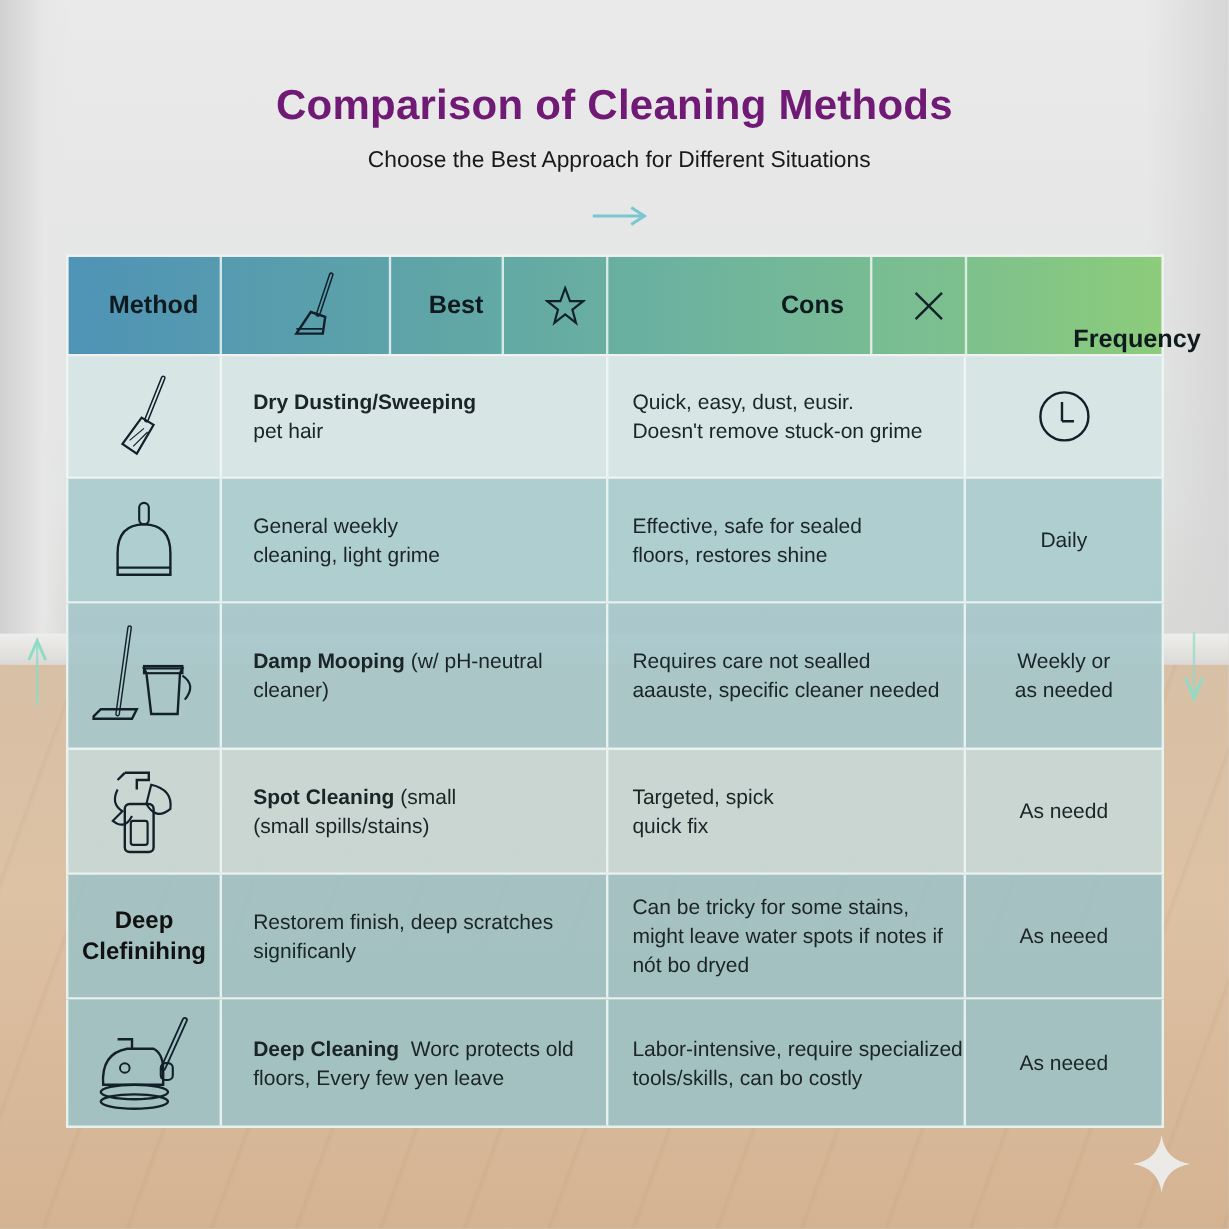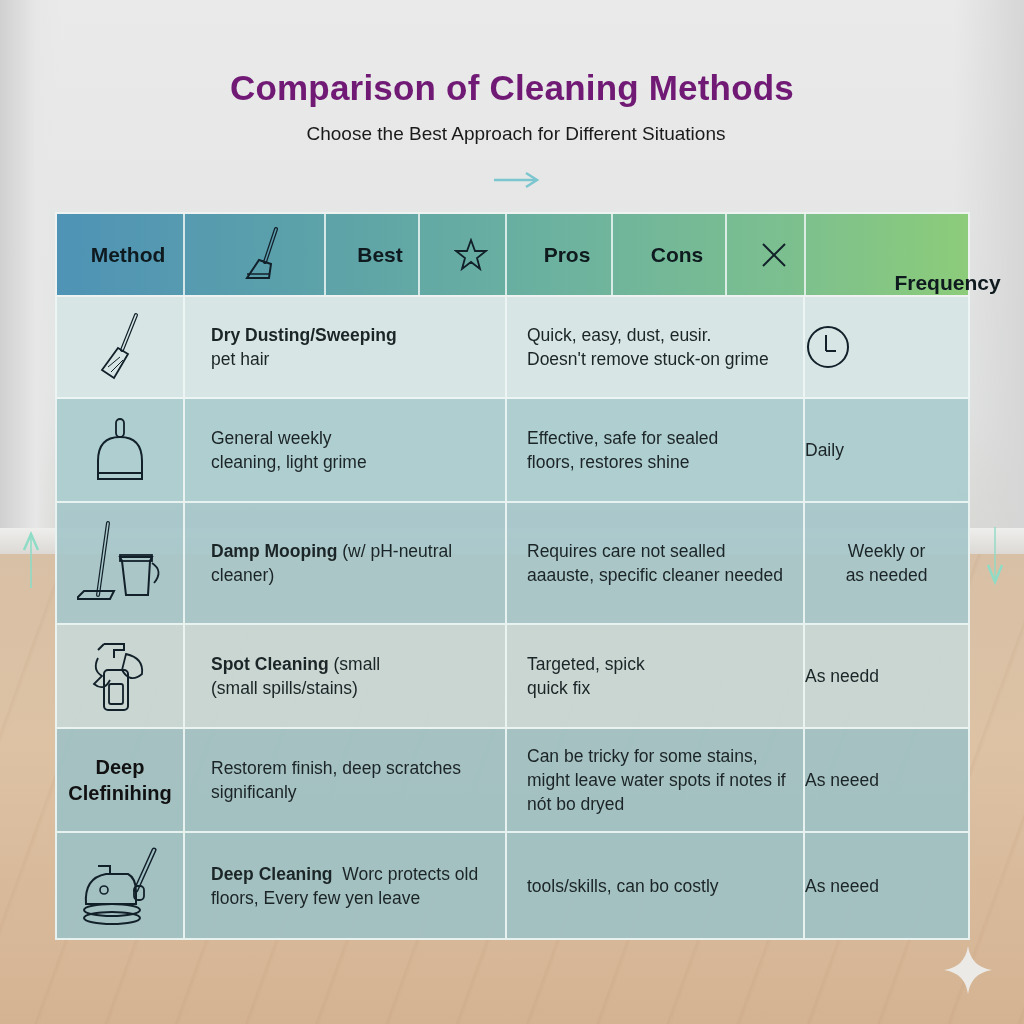--- a/index.html
+++ b/index.html
@@ -68,21 +68,21 @@
   .cell {
     position: absolute; top: 0; bottom: 0;
     border-right: 2px solid rgba(238,246,244,0.9);
     display: flex; align-items: center;
     font-size: 17.5px; color: #1b2426; line-height: 24px;
   }
   .cell:last-child { border-right: none; }
   .c-icon { left: 0; width: 128px; justify-content: center; }
   .c-desc { left: 128px; width: 322px; padding-left: 26px; }
   .c-pros { left: 450px; width: 298px; padding-left: 20px; }
-  .c-freq { left: 748px; width: 163px; text-align: center; }
+  .c-freq { left: 748px; width: 163px; justify-content: center; text-align: center; }
   .bold { font-weight: 700; }
   .method-title { font-size: 20px; font-weight: 700; text-align: center; line-height: 26px; color: #111; }
   .icon svg { display: block; }
 </style>
 </head>
 <body>
 
 <div class="wall-left"></div>
 <div class="wall-right"></div>
 <div class="baseboard"></div>
@@ -121,23 +121,20 @@
         <line x1="4" y1="48" x2="26" y2="48" stroke="#12202a" stroke-width="1.5"></line>
       </svg>
     </div>
     <div class="hcell" style="left:269px;width:94px;">
       <span>Best</span>
     </div>
     <div class="hcell icon" style="left:363px;width:87px;">
       <svg width="34" height="34" viewBox="0 0 34 34">
         <polygon points="17,2 21,13 32,13 23,20 26,31 17,24 8,31 11,20 2,13 13,13" fill="none" stroke="#12202a" stroke-width="1.8"></polygon>
       </svg>
-    </div>
-    <div class="hcell" style="left:450px;width:106px;">
-      <span>Pros</span>
     </div>
     <div class="hcell" style="left:556px;width:114px;">
       <span>Cons</span>
     </div>
     <div class="hcell icon" style="left:670px;width:79px;">
       <svg width="28" height="28" viewBox="0 0 28 28">
         <line x1="3" y1="3" x2="25" y2="25" stroke="#12202a" stroke-width="2"></line>
         <line x1="25" y1="3" x2="3" y2="25" stroke="#12202a" stroke-width="2"></line>
       </svg>
     </div>
@@ -279,20 +276,21 @@
         <rect x="56" y="42" width="10" height="14" rx="4" fill="none" stroke="#12202a" stroke-width="1.8"></rect>
         <ellipse cx="34" cy="66" rx="28" ry="6" fill="none" stroke="#12202a" stroke-width="2"></ellipse>
         <ellipse cx="34" cy="74" rx="28" ry="6" fill="none" stroke="#12202a" stroke-width="2"></ellipse>
       </svg>
     </div>
     <div class="cell c-desc" style="padding-right:14px;">
       <div><span class="bold">Deep Cleaning</span>&nbsp; <span>Worc protects old floors, Every few yen leave</span></div>
     </div>
     <div class="cell c-pros" style="padding-left:20px;padding-right:0;">
       <div>
+        <div>Labor-intensive, require specialized</div>
         <div>tools/skills, can bo costly</div>
       </div>
     </div>
     <div class="cell c-freq">
       <span>As neeed</span>
     </div>
   </div>
 </div>
 
 </body></html>

